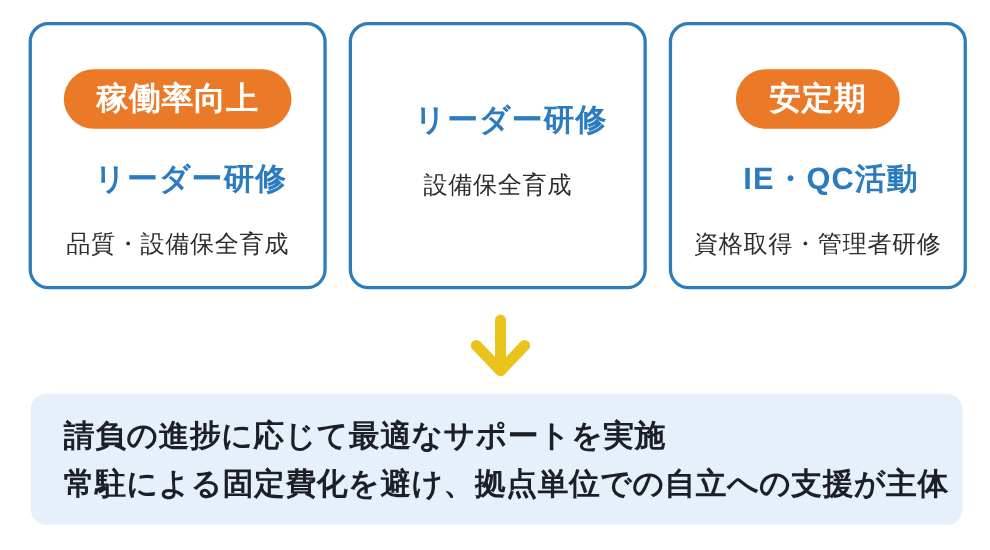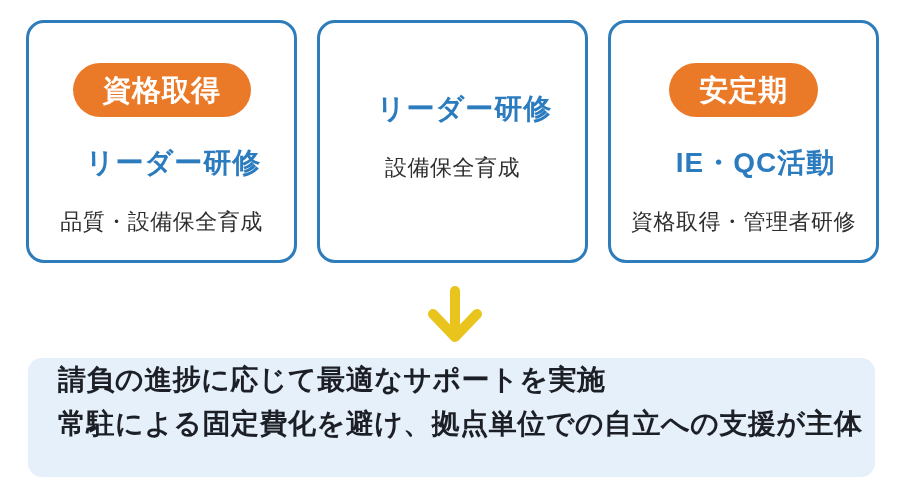--- a/index.html
+++ b/index.html
@@ -71,41 +71,41 @@
     position: absolute;
     box-sizing: border-box;
     left: 28px;
     top: 358px;
     width: 847px;
     height: 119px;
     background: var(--summary-bg, #E6F0FA);
     border-radius: 14px;
     display: flex;
     flex-direction: column;
-    justify-content: flex-start;
+    justify-content: center;
     padding-left: 30px;
   }
   .summary-line {
     color: var(--text-dark, #1D1F26);
     font-size: 28px;
     font-weight: bold;
     line-height: 44px;
     letter-spacing: 0.5px;
     white-space: nowrap;
   }
 </style>
 </head>
 <body>
 
 <div class="canvas">
 
   <div class="cards-row">
 
     <div class="phase-card">
-      <span class="phase-badge">資格取得</span>
+      <span class="phase-badge">稼働率向上</span>
       <div class="phase-title">リーダー研修</div>
       <div class="phase-subtitle">品質・設備保全育成</div>
     </div>
 
     <div class="phase-card">
       <div class="phase-title">リーダー研修</div>
       <div class="phase-subtitle">設備保全育成</div>
     </div>
 
     <div class="phase-card">

